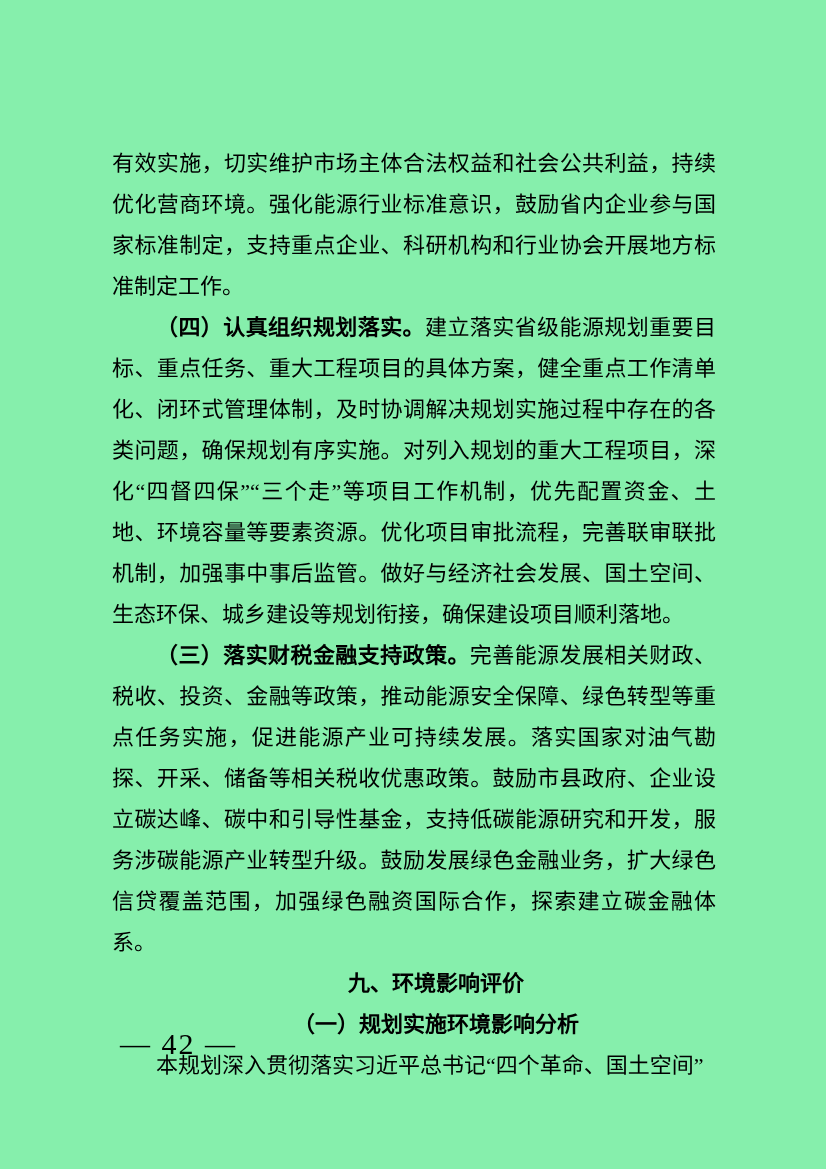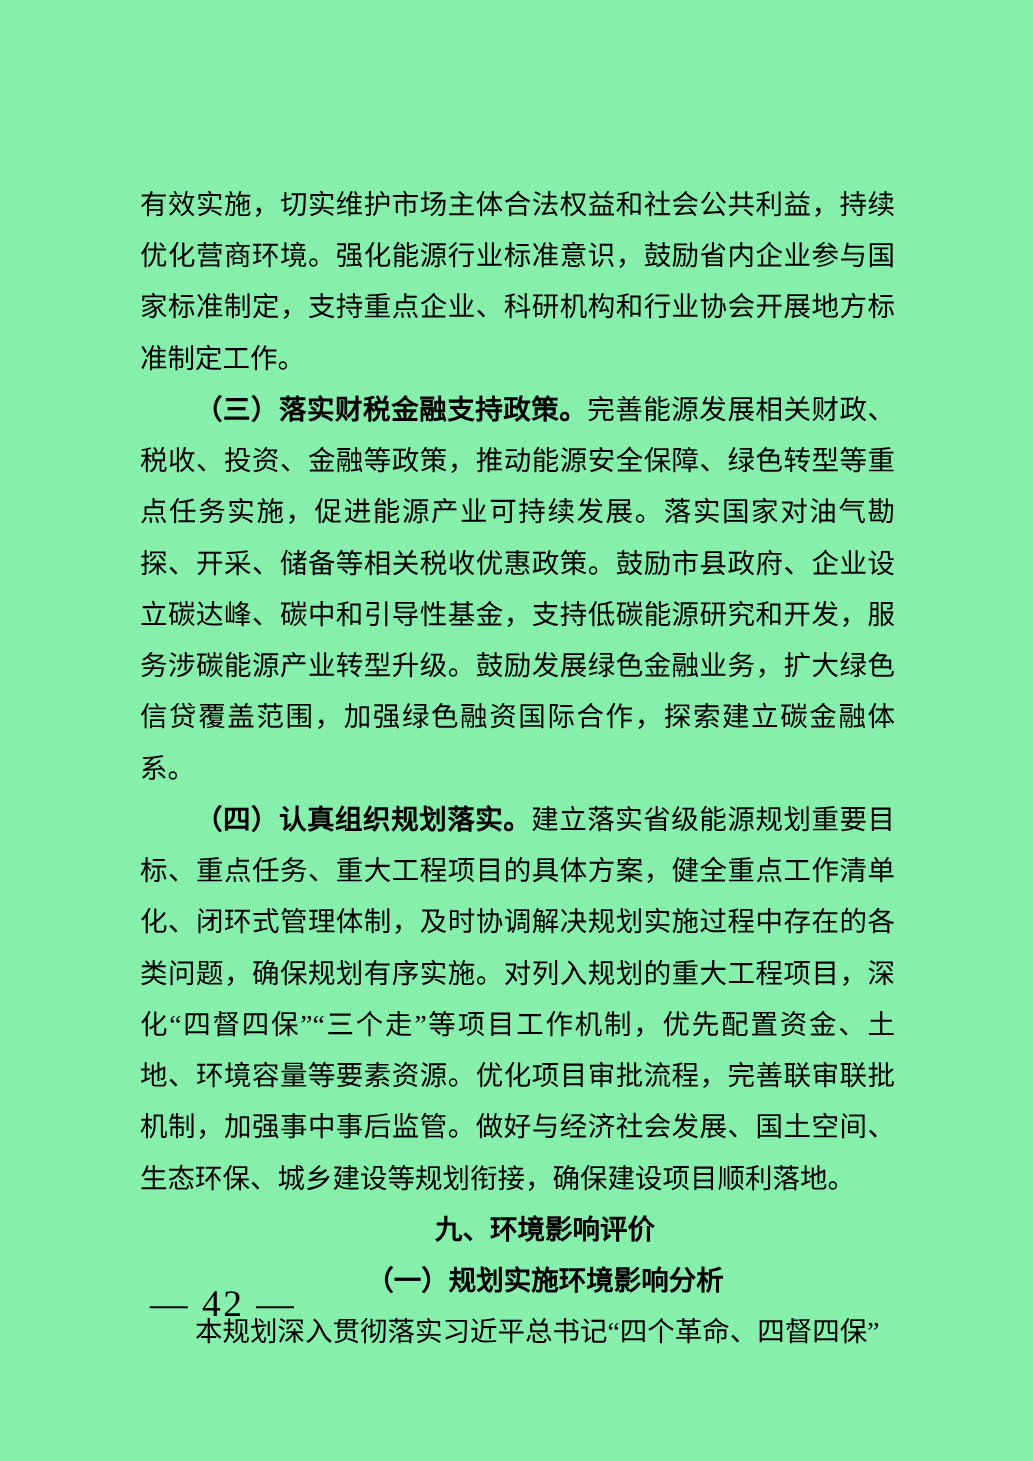--- a/index.html
+++ b/index.html
@@ -72,27 +72,27 @@
 </style>
 </head>
 <body>
 
 <div class="page">
 
   <main class="text-block">
 
     <p class="no-indent">有效实施，切实维护市场主体合法权益和社会公共利益，持续优化营商环境。强化能源行业标准意识，鼓励省内企业参与国家标准制定，支持重点企业、科研机构和行业协会开展地方标准制定工作。</p>
 
+    <p><span class="lead">（四）认真组织规划落实。</span><span>建立落实省级能源规划重要目标、重点任务、重大工程项目的具体方案，健全重点工作清单化、闭环式管理体制，及时协调解决规划实施过程中存在的各类问题，确保规划有序实施。对列入规划的重大工程项目，深化“四督四保”“三个走”等项目工作机制，优先配置资金、土地、环境容量等要素资源。优化项目审批流程，完善联审联批机制，加强事中事后监管。做好与经济社会发展、国土空间、生态环保、城乡建设等规划衔接，确保建设项目顺利落地。</span></p>
+
     <p><span class="lead">（三）落实财税金融支持政策。</span><span>完善能源发展相关财政、税收、投资、金融等政策，推动能源安全保障、绿色转型等重点任务实施，促进能源产业可持续发展。落实国家对油气勘探、开采、储备等相关税收优惠政策。鼓励市县政府、企业设立碳达峰、碳中和引导性基金，支持低碳能源研究和开发，服务涉碳能源产业转型升级。鼓励发展绿色金融业务，扩大绿色信贷覆盖范围，加强绿色融资国际合作，探索建立碳金融体系。</span></p>
-
-    <p><span class="lead">（四）认真组织规划落实。</span><span>建立落实省级能源规划重要目标、重点任务、重大工程项目的具体方案，健全重点工作清单化、闭环式管理体制，及时协调解决规划实施过程中存在的各类问题，确保规划有序实施。对列入规划的重大工程项目，深化“四督四保”“三个走”等项目工作机制，优先配置资金、土地、环境容量等要素资源。优化项目审批流程，完善联审联批机制，加强事中事后监管。做好与经济社会发展、国土空间、生态环保、城乡建设等规划衔接，确保建设项目顺利落地。</span></p>
 
     <h2 class="section-heading">九、环境影响评价</h2>
 
     <h3 class="subsection-heading">（一）规划实施环境影响分析</h3>
 
-    <p>本规划深入贯彻落实习近平总书记“四个革命、四督四保”</p>
+    <p>本规划深入贯彻落实习近平总书记“四个革命、国土空间”</p>
 
   </main>
 
   <footer class="page-footer">— 42 —</footer>
 
 </div>
 
 </body></html>

